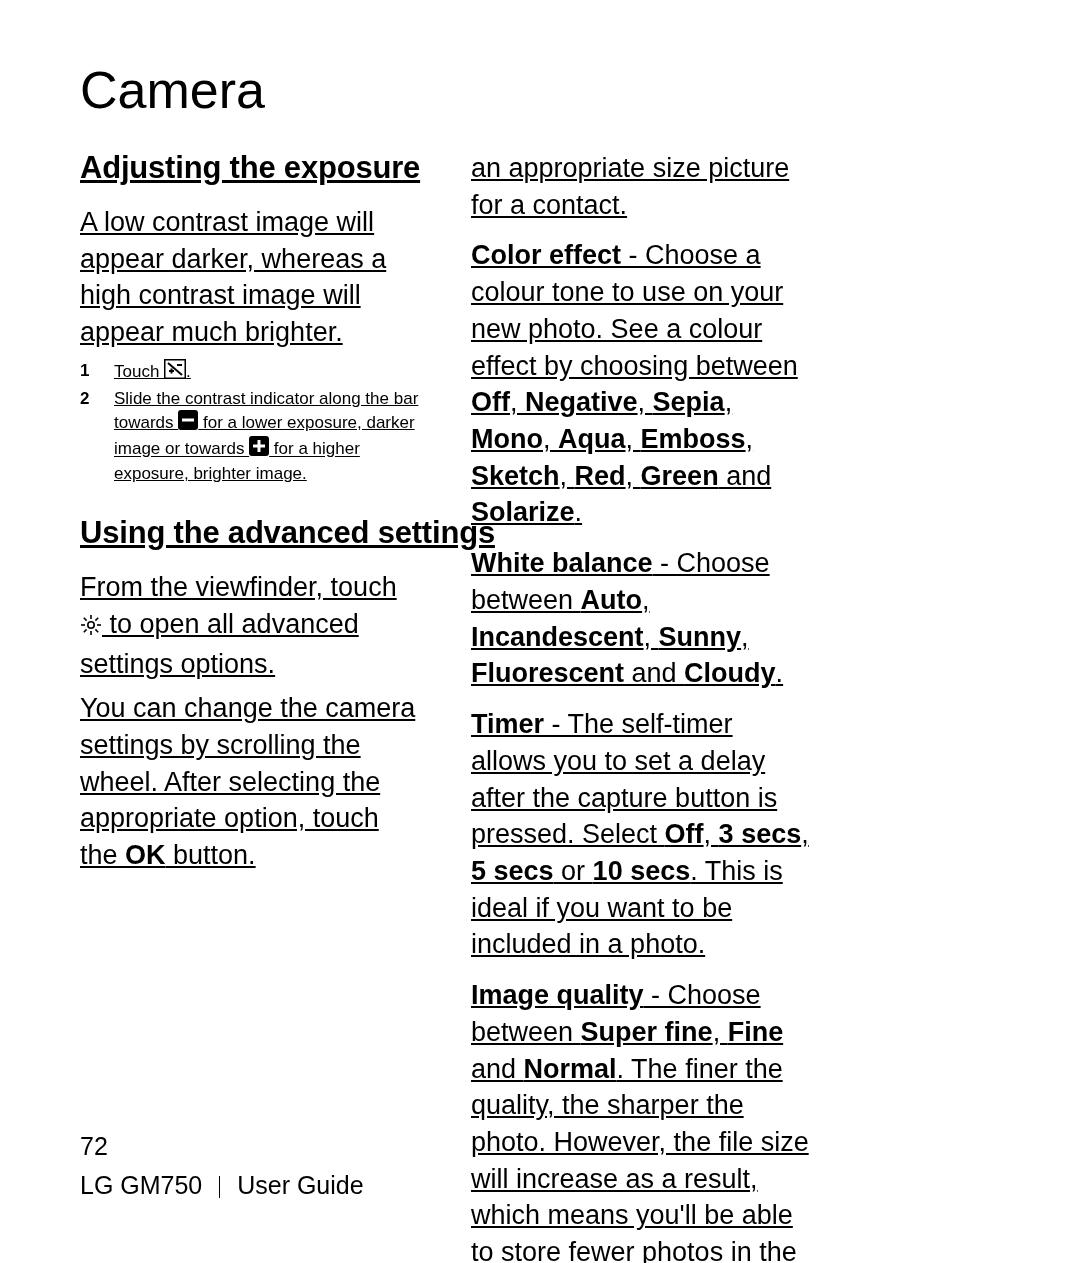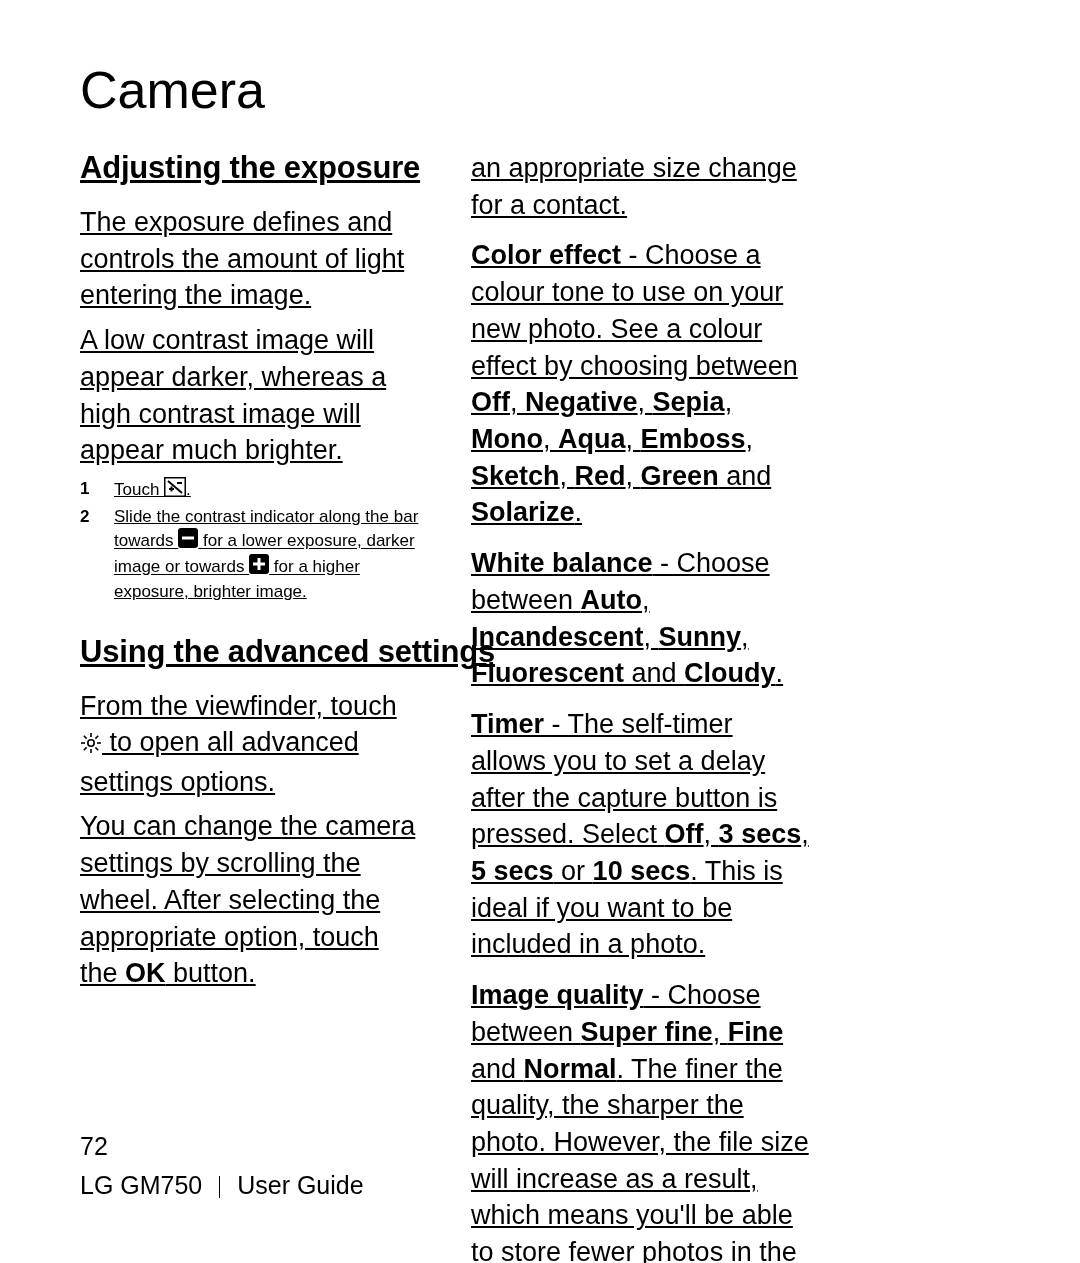--- a/index.html
+++ b/index.html
@@ -94,21 +94,20 @@
 <div class="page">
 
   <h1 class="page-title">Camera</h1>
 
   <div class="cols">
 
     <div class="col">
 
       <h2 class="section-heading">Adjusting the exposure</h2>
 
-      <p class="body">The exposure defines and controls the amount of light entering the image.</p>
       <p class="body">A low contrast image will appear darker, whereas a high contrast image will appear much brighter.</p>
 
       <ol class="steps">
         <li>
           <span>Touch </span><span class="icon"><svg width="22" height="20" viewBox="0 0 22 20">
                 <rect x="0.5" y="0.5" width="21" height="19" fill="none" stroke="#000" stroke-width="2"></rect>
                 <path d="M4 4 L18 16" stroke="#000" stroke-width="2"></path>
                 <path d="M5 12 L10 12 M7.5 9.5 L7.5 14.5" stroke="#000" stroke-width="2"></path>
                 <path d="M13 6 L18 6" stroke="#000" stroke-width="2"></path>
               </svg></span><span>.</span>
@@ -147,21 +146,21 @@
 
       <p class="body">
         <span>You can change the camera settings by scrolling the wheel. After selecting the appropriate option, touch the </span><b>OK</b><span> button.</span>
       </p>
 
 
     </div>
 
     <div class="col">
 
-      <p class="body">an appropriate size change for a contact.</p>
+      <p class="body">an appropriate size picture for a contact.</p>
 
       <p class="body" style="margin-top:14px">
         <b>Color effect</b><span> - Choose a colour tone to use on your new photo. See a colour effect by choosing between </span><b>Off</b><span>, </span><b>Negative</b><span>, </span><b>Sepia</b><span>, </span><b>Mono</b><span>, </span><b>Aqua</b><span>, </span><b>Emboss</b><span>, </span><b>Sketch</b><span>, </span><b>Red</b><span>, </span><b>Green</b><span> and </span><b>Solarize</b><span>.</span>
       </p>
 
       <p class="body" style="margin-top:14px">
         <b>White balance</b><span> - Choose between </span><b>Auto</b><span>, </span><b>Incandescent</b><span>, </span><b>Sunny</b><span>, </span><b>Fluorescent</b><span> and </span><b>Cloudy</b><span>.</span>
       </p>
 
       <p class="body" style="margin-top:14px">

